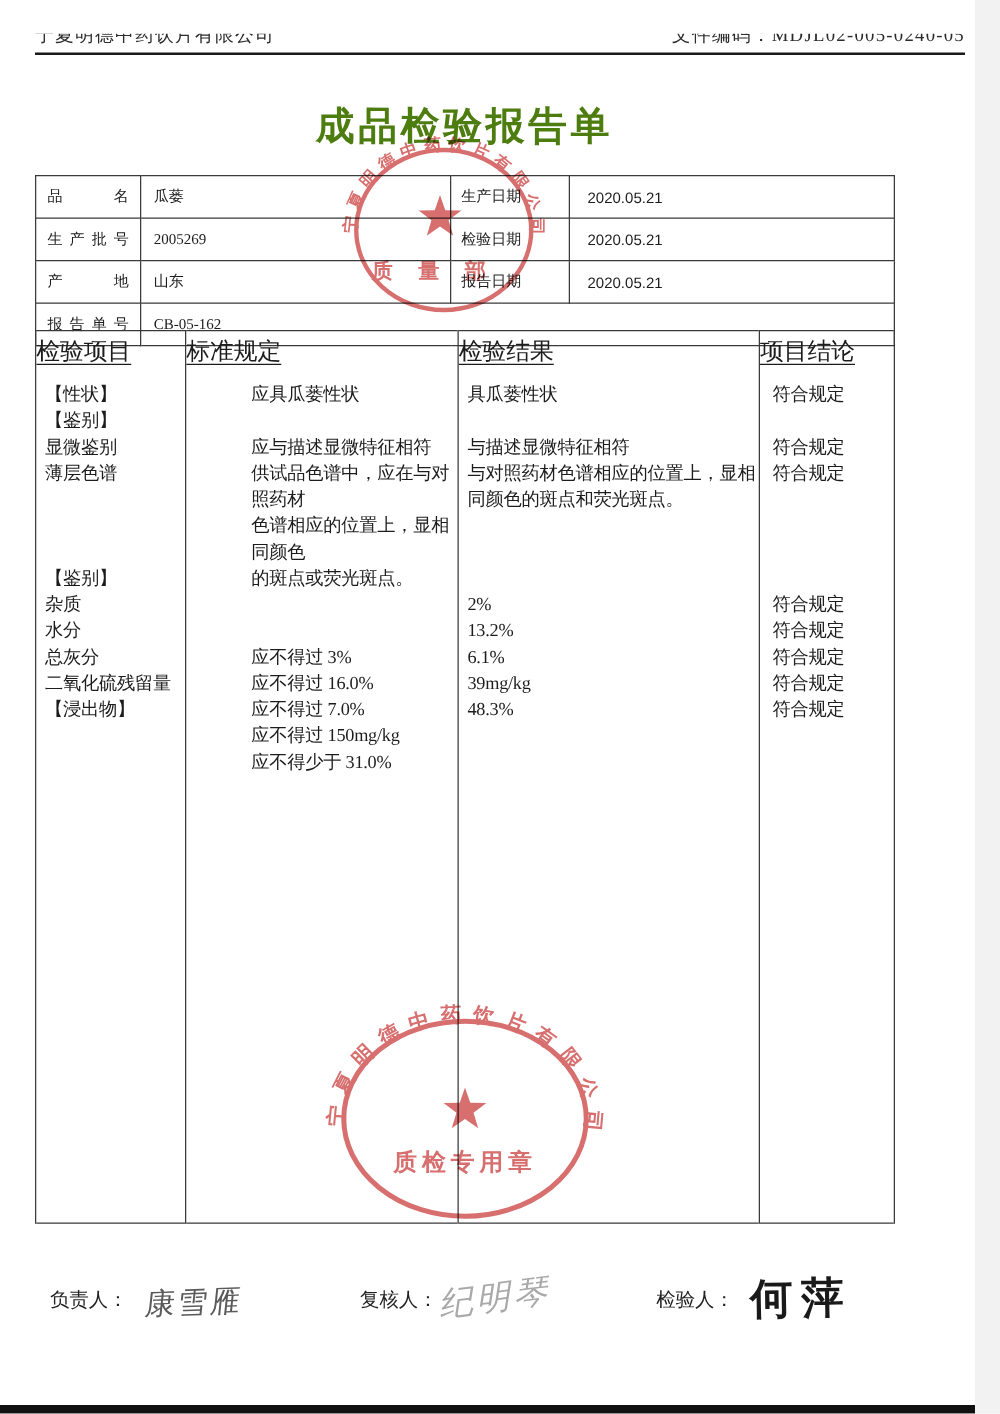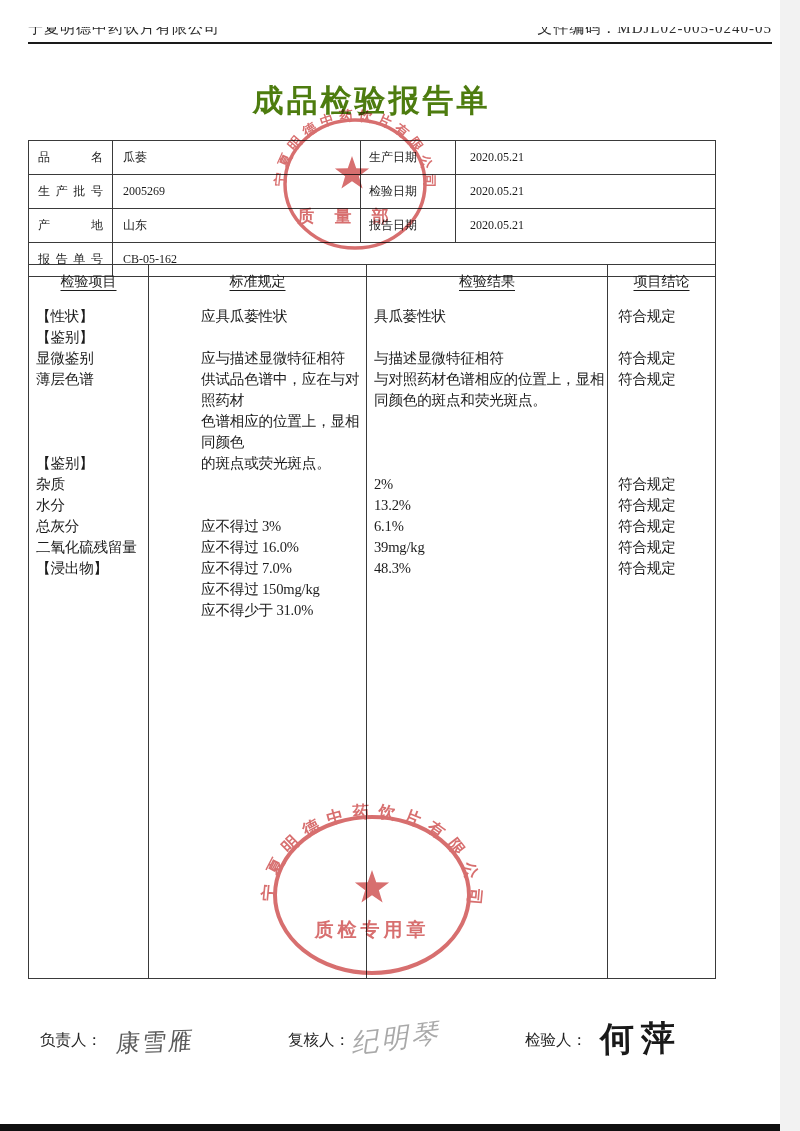--- a/index.html
+++ b/index.html
@@ -35,32 +35,32 @@
   .info-table{
     position:absolute;left:28px;top:140px;width:687px;
     border:1px solid #3a3a3a;
   }
   .info-table td{
     border:1px solid #3a3a3a;height:31px;font-size:12px;vertical-align:middle;
   }
   .cell-label{ text-align:justify; text-align-last:justify; padding:0 9px; }
   .cell-value{ padding-left:10px; }
   .cell-label2{ padding-left:8px; }
-  .cell-date{ padding-left:14px; font-family:Liberation Serif, serif; }
+  .cell-date{ padding-left:14px; font-family:Liberation Sans, sans-serif; }
 
   .result-table{
     position:absolute;left:28px;top:264px;width:687px;
     border:1px solid #3a3a3a;
   }
   .result-table td{
     border-left:1px solid #3a3a3a;border-right:1px solid #3a3a3a;
     vertical-align:top;height:713px;padding:0;
   }
   .col-header{
-    text-align:center;padding-top:7px;font-size:14px;line-height:20px;
+    padding-top:7px;font-size:19px;line-height:20px;
   }
   .col-header span{ text-decoration:underline; text-underline-offset:4px; }
   .col-lines{
     margin-top:14px;white-space:pre-line;font-size:14.6px;line-height:21px;
     letter-spacing:-0.2px;
   }
   .pl-item{padding-left:7px;}
   .pl-std{padding-left:8px;margin-left:44px;}
   .pl-res{padding-left:7px;}
   .pl-con{padding-left:10px;}

